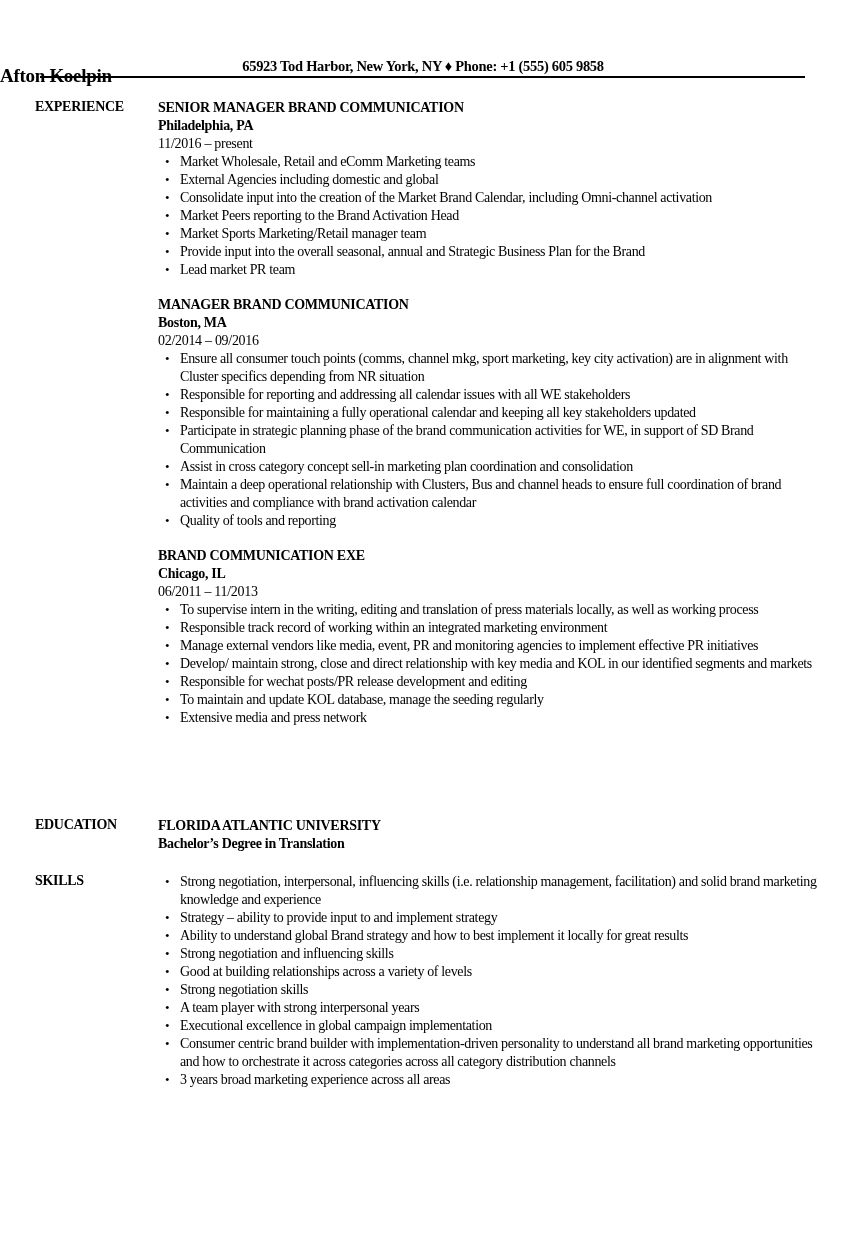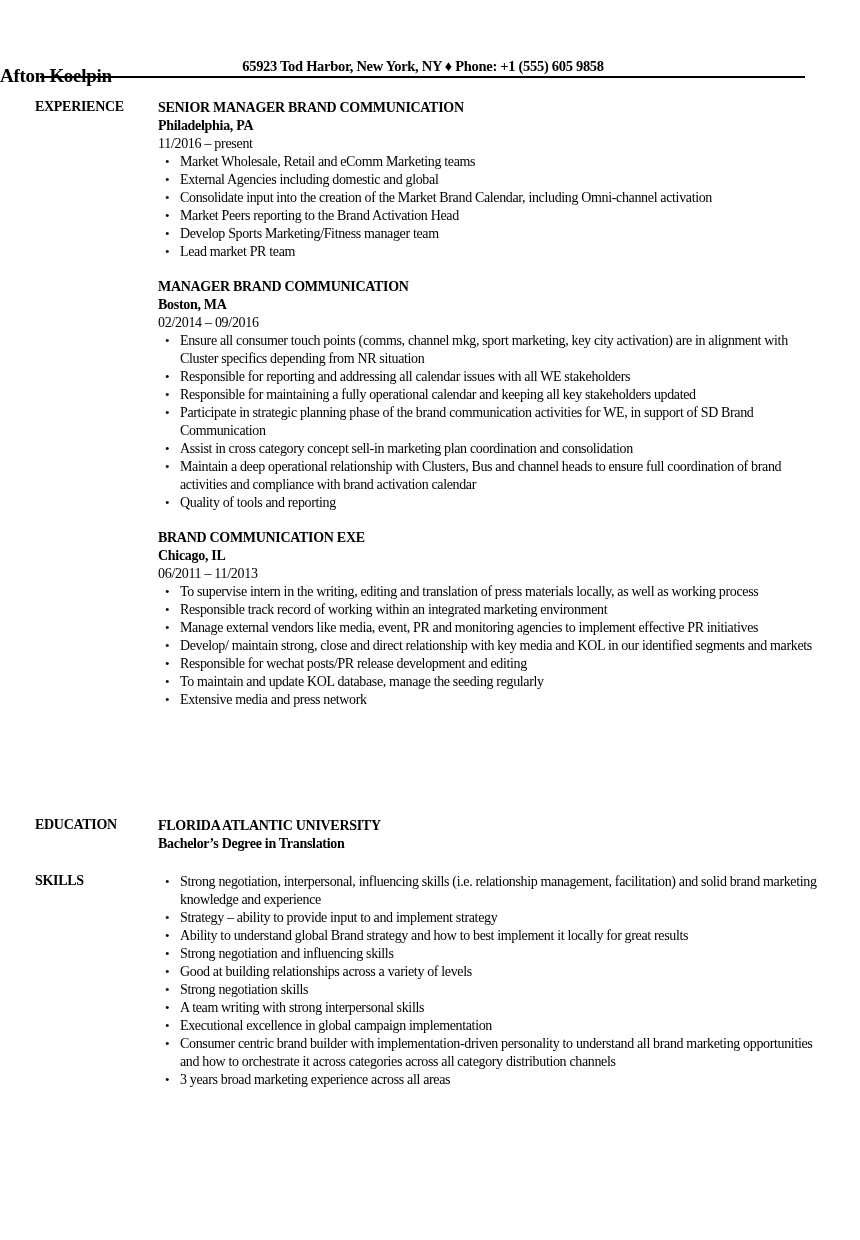--- a/index.html
+++ b/index.html
@@ -50,21 +50,22 @@
 
     <div class="job">
       <div class="job-title">SENIOR MANAGER BRAND COMMUNICATION</div>
       <div class="job-loc">Philadelphia, PA</div>
       <div class="job-date">11/2016 – present</div>
       <ul>
         <li>Market Wholesale, Retail and eComm Marketing teams</li>
         <li>External Agencies including domestic and global</li>
         <li>Consolidate input into the creation of the Market Brand Calendar, including Omni-channel activation</li>
         <li>Market Peers reporting to the Brand Activation Head</li>
-        <li>Develop Sports Marketing/Fitness manager team</li>
+        <li>Market Sports Marketing/Retail manager team</li>
+        <li>Provide input into the overall seasonal, annual and Strategic Business Plan for the Brand</li>
         <li>Lead market PR team</li>
       </ul>
     </div>
 
     <div class="job">
       <div class="job-title">MANAGER BRAND COMMUNICATION</div>
       <div class="job-loc">Boston, MA</div>
       <div class="job-date">02/2014 – 09/2016</div>
       <ul>
         <li>Ensure all consumer touch points (comms, channel mkg, sport marketing, key city activation) are in alignment with Cluster specifics depending from NR situation</li>
@@ -106,19 +107,19 @@
 <div class="section" style="top:873px;">
   <div class="section-label">SKILLS</div>
   <div class="content">
     <ul>
       <li>Strong negotiation, interpersonal, influencing skills (i.e. relationship management, facilitation) and solid brand marketing knowledge and experience</li>
       <li>Strategy – ability to provide input to and implement strategy</li>
       <li>Ability to understand global Brand strategy and how to best implement it locally for great results</li>
       <li>Strong negotiation and influencing skills</li>
       <li>Good at building relationships across a variety of levels</li>
       <li>Strong negotiation skills</li>
-      <li>A team writing with strong interpersonal skills</li>
+      <li>A team player with strong interpersonal years</li>
       <li>Executional excellence in global campaign implementation</li>
       <li>Consumer centric brand builder with implementation-driven personality to understand all brand marketing opportunities and how to orchestrate it across categories across all category distribution channels</li>
       <li>3 years broad marketing experience across all areas</li>
     </ul>
   </div>
 </div>
 
 </body></html>

